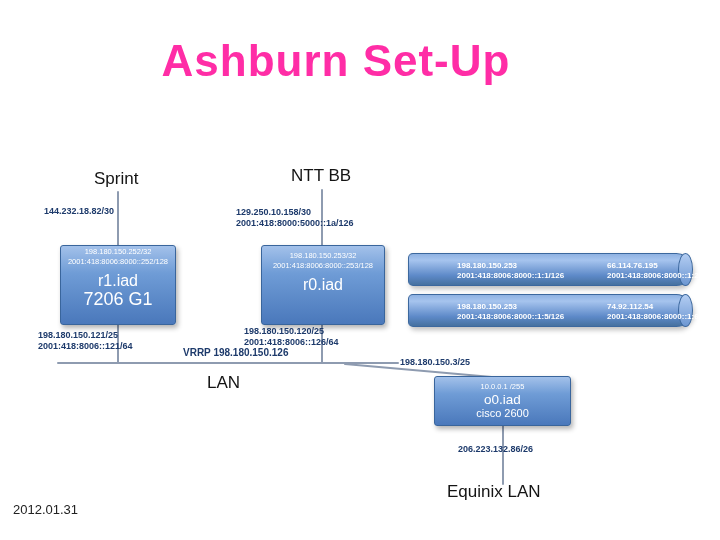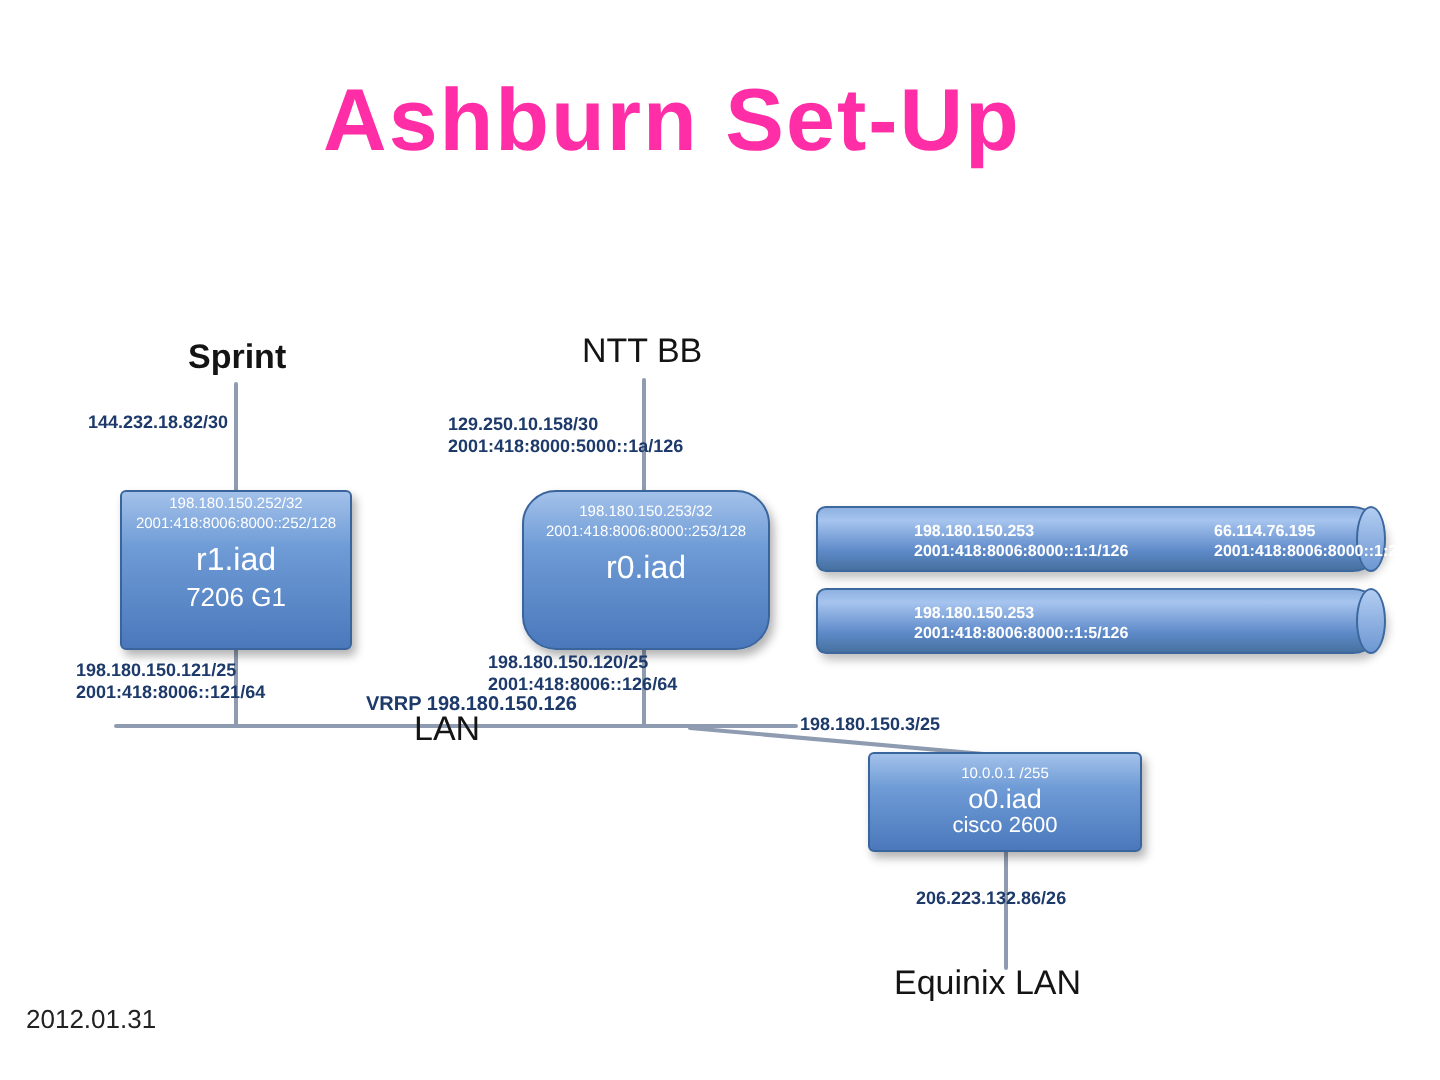--- a/index.html
+++ b/index.html
@@ -21,24 +21,24 @@
   }
 
   .router-box {
     position:absolute; color:#ffffff; text-align:center; border-radius:3px;
     background:linear-gradient(180deg,#a3c1ea 0%, #6f9cd6 35%, #4a78bb 100%);
     border:1px solid #39659c; box-shadow:2px 3px 5px rgba(0,0,0,0.3);
     box-sizing:border-box;
   }
   .box-ip { font-size:7.5px; line-height:9.5px; white-space:nowrap; }
   .box-name { font-size:16px; line-height:19px; margin-top:5px; }
-  .box-model { font-size:13px; line-height:18px; }
+  .box-model { font-size:18px; line-height:18px; }
 
   .r1-box { left:60px; top:245px; width:116px; height:80px; padding-top:1px; }
-  .r0-box { left:261px; top:245px; width:124px; height:80px; padding-top:5px;border-radius:17px; }
+  .r0-box { left:261px; top:245px; width:124px; height:80px; padding-top:5px; }
 
   .o0-box { left:434px; top:376px; width:137px; height:50px; padding-top:5px; }
   .o0-box .box-ip { font-size:7.5px; line-height:9px; }
   .o0-box .box-name { font-size:13.5px; line-height:15px; margin-top:1px; }
   .o0-box .box-model { font-size:11px; line-height:13px; }
 
   .tube {
     position:absolute; left:408px; width:284px; height:33px; color:#ffffff;
     background:linear-gradient(180deg,#8fb2e2 0%, #a6c4ee 20%, #5d89c8 70%, #46719f 100%);
     border:1px solid #3c689e; box-shadow:2px 3px 5px rgba(0,0,0,0.25);
@@ -50,27 +50,27 @@
   .tube-cap {
     position:absolute; right:-2px; top:-1px; width:15px; height:33px;
     border:1px solid #3c689e; border-radius:50%;
     background:linear-gradient(180deg,#b3cdf2 0%, #6d97d2 100%);
     box-sizing:border-box;
   }
   .tube-col { position:absolute; top:7px; font-size:8px; font-weight:bold; line-height:10px; white-space:nowrap;margin-left:38px; }
   .tube-left  { left:10px; }
   .tube-right { left:160px; }
 
-  .sprint-label  { left:94px;  top:169px;font-weight:bold; }
+  .sprint-label  { left:94px;  top:169px; }
   .ntt-label     { left:291px; top:166px; }
-  .lan-label     { left:207px; top:355px; }
+  .lan-label     { left:207px; top:373px; }
   .equinix-label { left:447px; top:482px; }
 
   .sprint-ip   { left:44px;  top:206px; width:150px; }
-  .ntt-ips     { left:224px; top:207px; width:170px; }
+  .ntt-ips     { left:236px; top:207px; width:170px; }
   .r1-lan-ips  { left:38px;  top:330px; width:160px; }
   .r0-lan-ips  { left:244px; top:326px; width:160px; }
   .vrrp-label  { left:183px; top:347px; font-size:10px; }
   .o0-uplink   { left:400px; top:357px; }
   .o0-downlink { left:458px; top:444px; }
 
   .date-label { position:absolute; left:13px; top:502px; font-size:13px; color:#222222; }
 </style>
 </head>
 <body>
@@ -130,20 +130,24 @@
       <div>2001:418:8006:8000::1:2/126</div>
     </div>
   </div>
 
   <div class="tube tube2">
     <div class="tube-cap"></div>
     <div class="tube-col tube-left">
       <div>198.180.150.253</div>
       <div>2001:418:8006:8000::1:5/126</div>
     </div>
+    <div class="tube-col tube-right">
+      <div>74.92.112.54</div>
+      <div>2001:418:8006:8000::1:6/126</div>
+    </div>
   </div>
 
   <div class="tiny vrrp-label">VRRP 198.180.150.126</div>
   <div class="node-label lan-label">LAN</div>
   <div class="tiny o0-uplink">198.180.150.3/25</div>
 
   <div class="router-box o0-box">
     <div class="box-ip">10.0.0.1 /255</div>
     <div class="box-name">o0.iad</div>
     <div class="box-model">cisco 2600</div>

